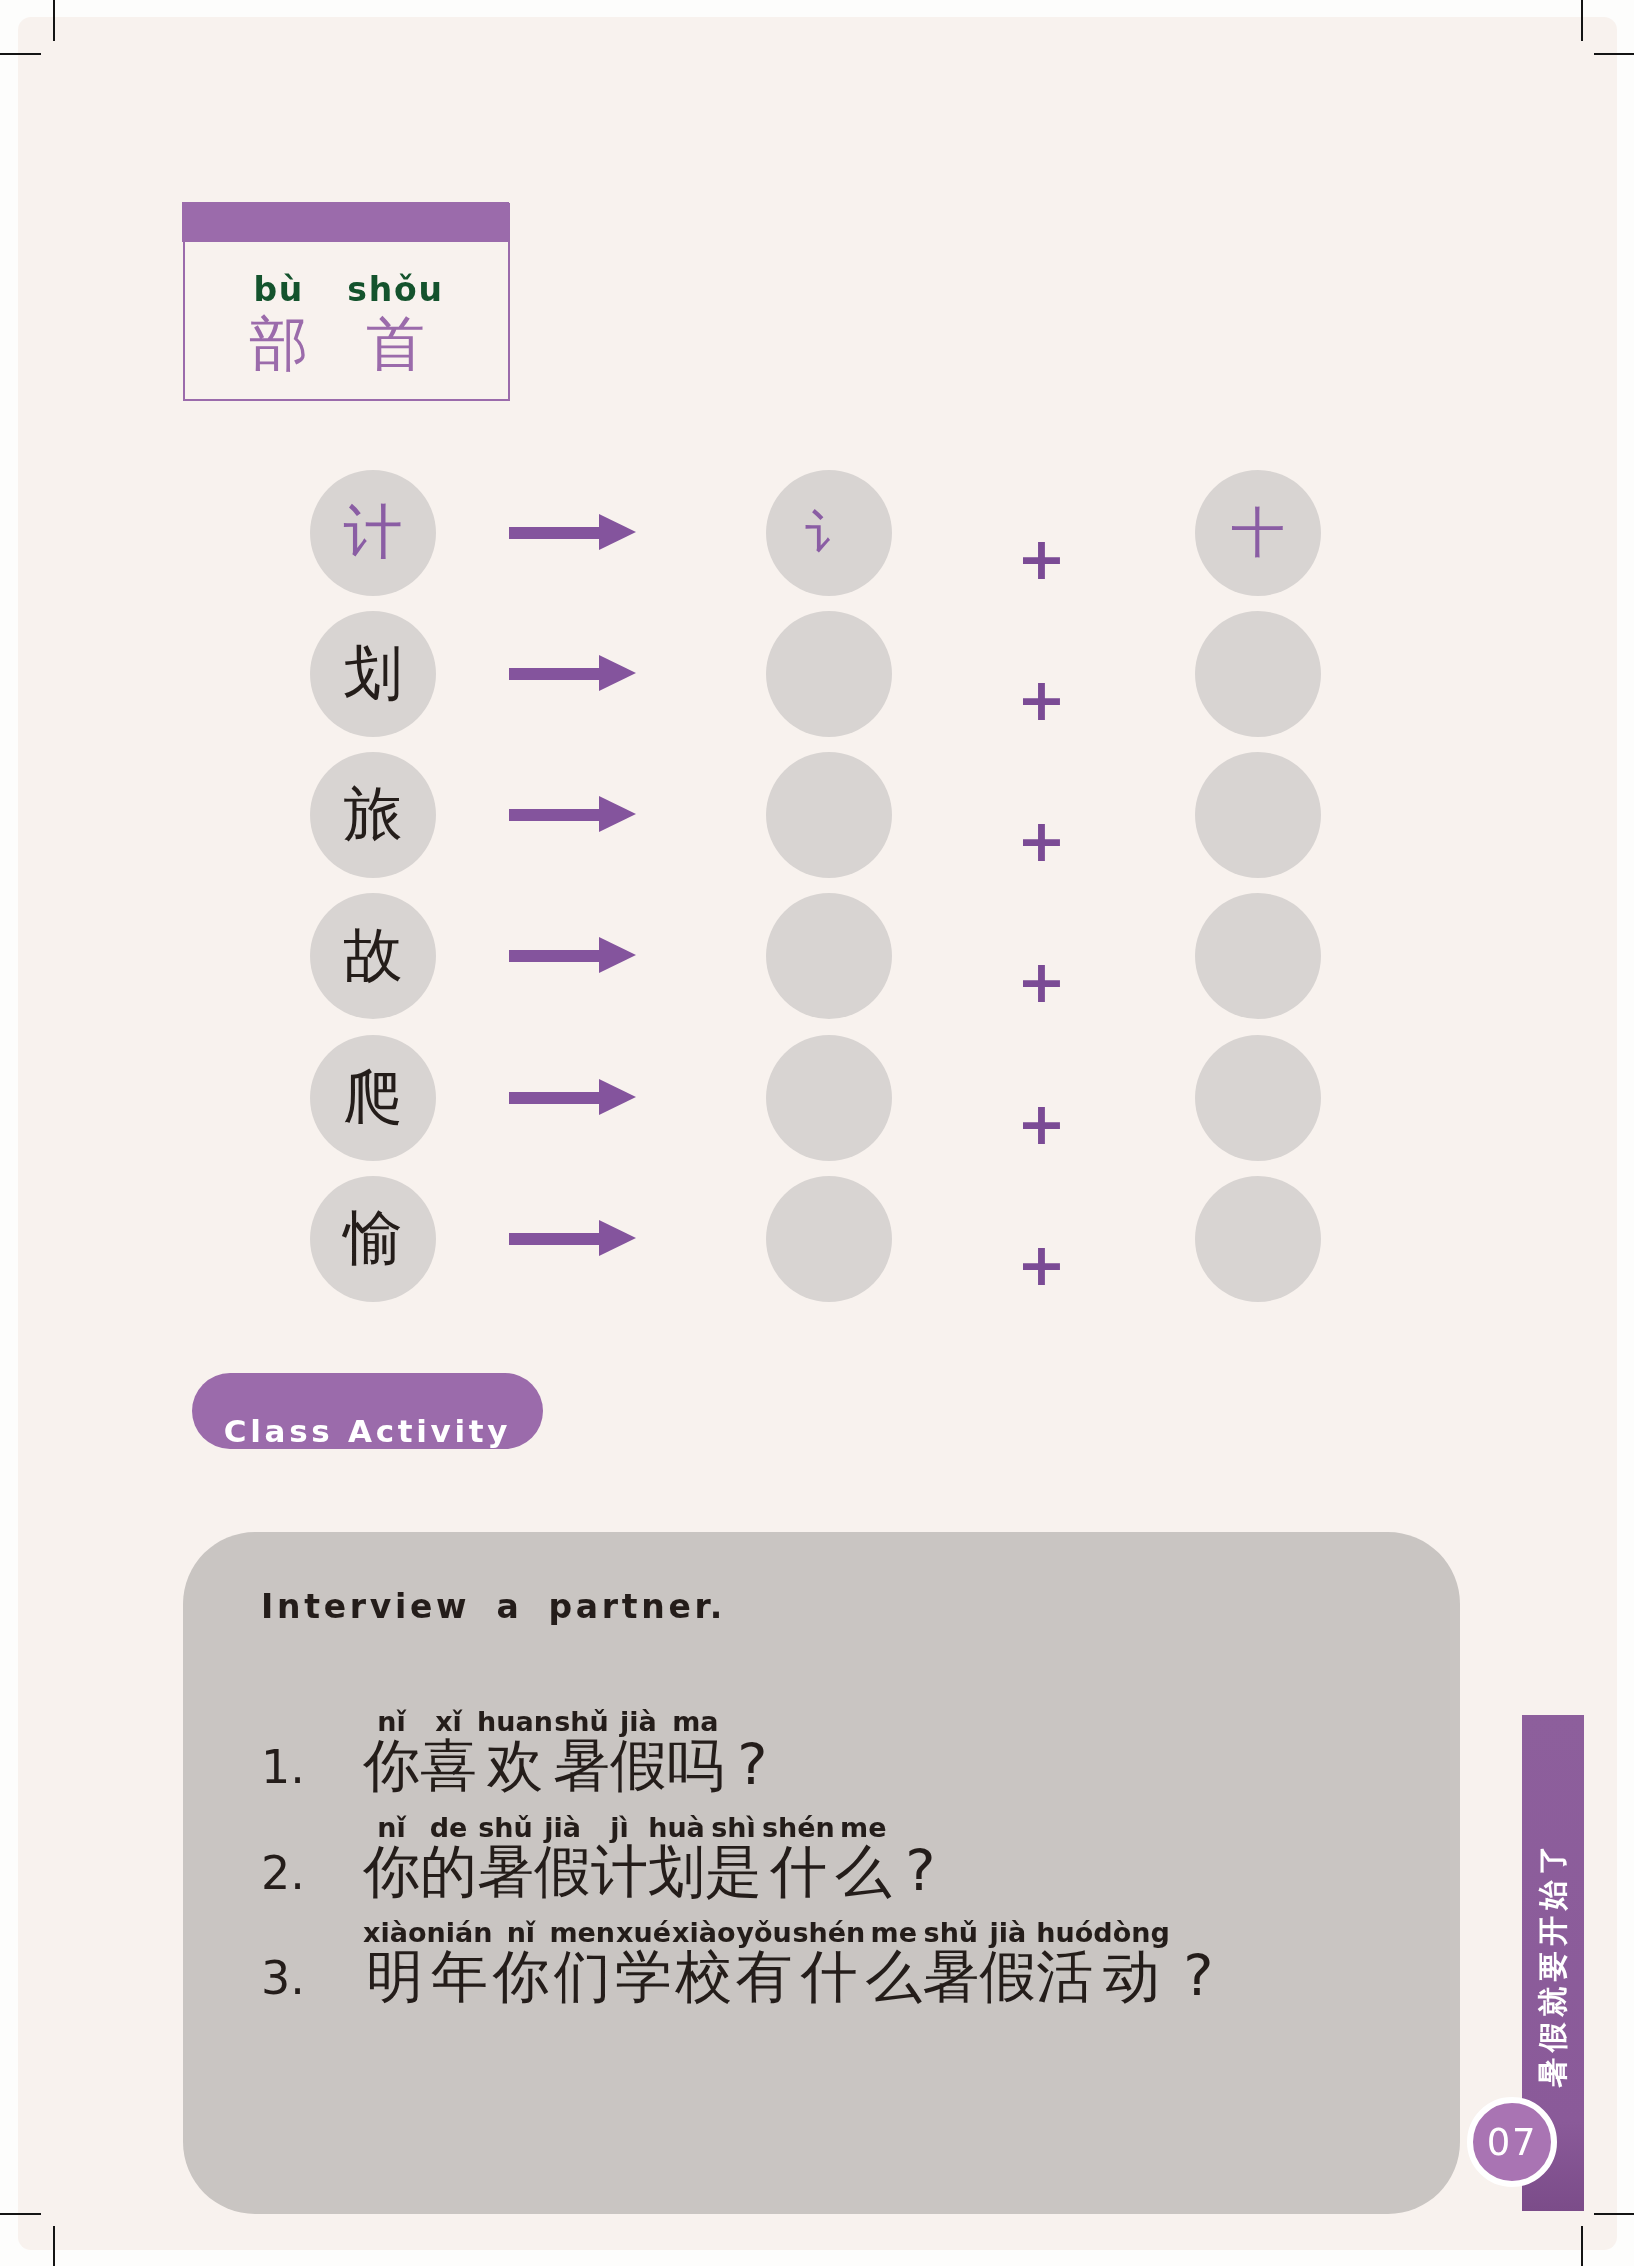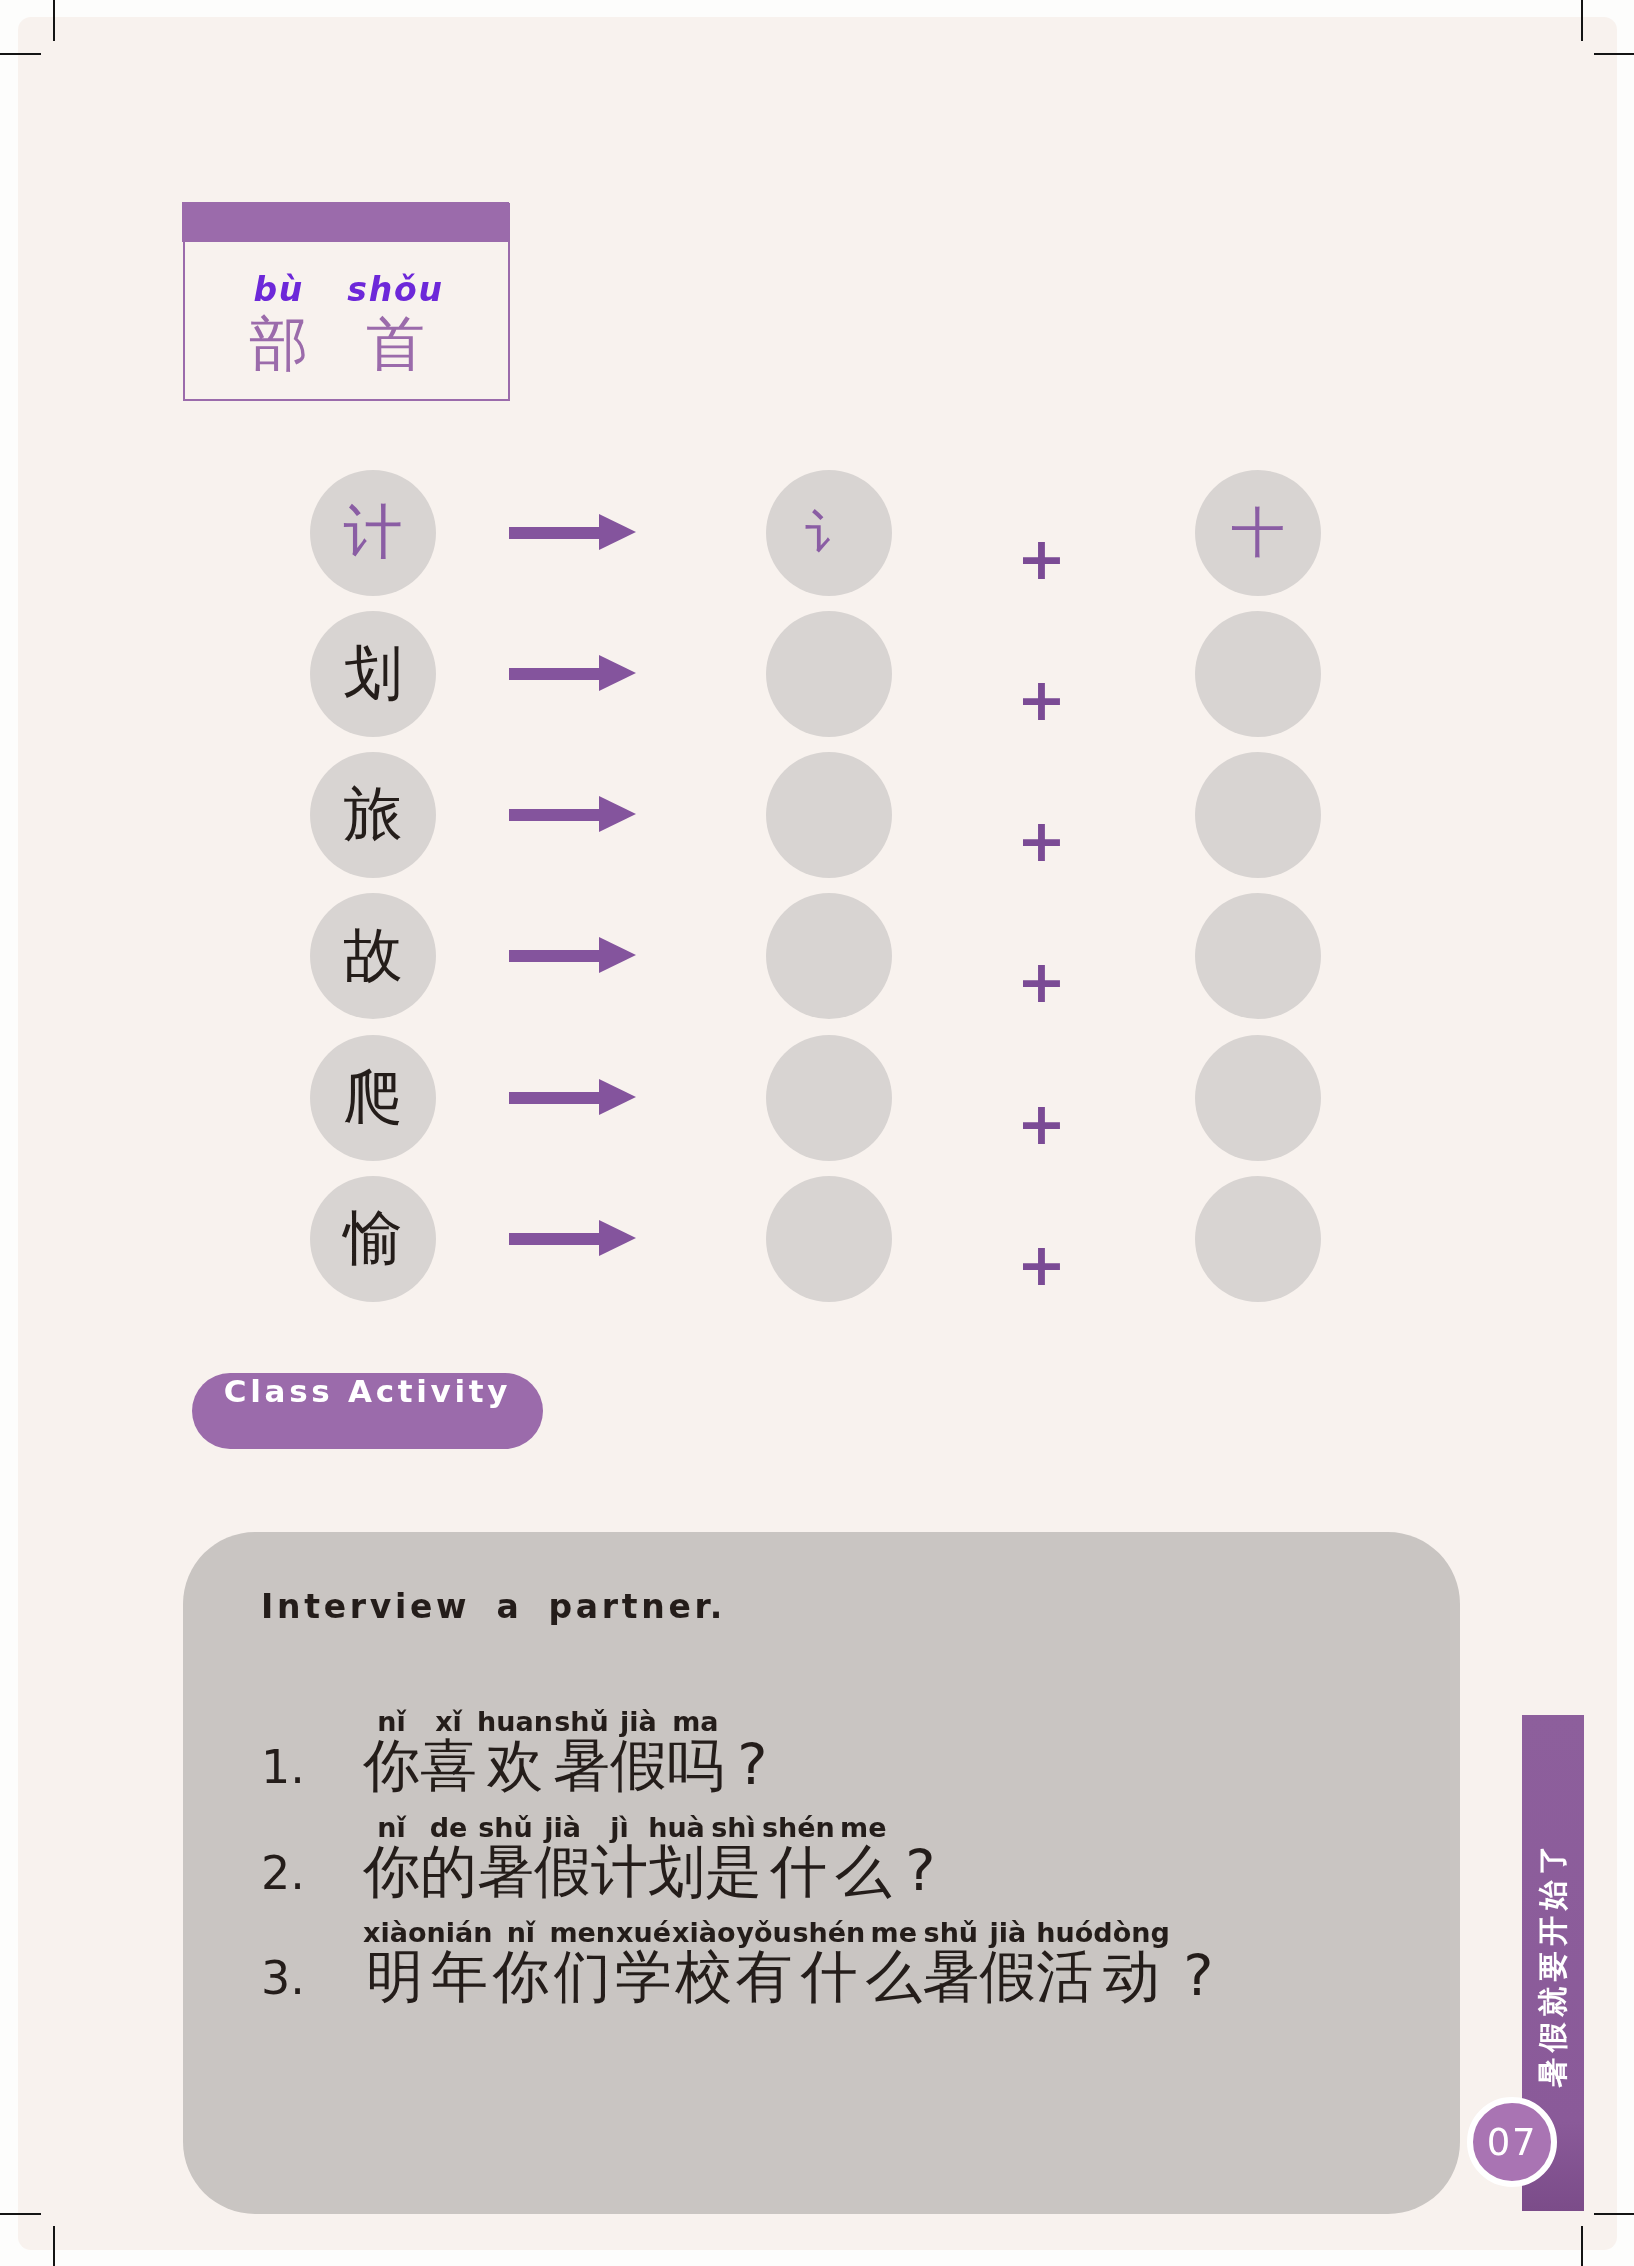--- a/index.html
+++ b/index.html
@@ -16,41 +16,41 @@
   .crop.v { width:1.8px; height:41px; }
   .crop.h { width:41px; height:1.8px; }
 
   
   .header-box { position:absolute; left:183px; top:203px; width:327px; height:198px;
                 border:2.8px solid #9b6bab; background:#f8f2ee; }
   .header-bar { position:absolute; left:-2.8px; top:-2.8px; width:327px; height:40px; background:#9b6bab; }
   .header-inner { position:absolute; left:0; top:40px; width:100%; height:156px;
                   display:flex; justify-content:center; align-items:center; gap:39px; }
   .hchar { display:flex; flex-direction:column; align-items:center; }
-  .hchar .py { font-size:33px; font-weight:bold; color:#6d28d9; letter-spacing:1.8px; line-height:41px;font-style:italic; }
+  .hchar .py { font-size:33px; font-weight:bold; color:#14532d; letter-spacing:1.8px; line-height:41px; }
   .hchar .hz { font-size:59px; color:#9b6bab; line-height:68px; }
 
   
   .rrow { position:absolute; left:0; width:1635px; height:126px; }
   .circle { position:absolute; width:126px; height:126px; border-radius:50%;
             background:#d8d4d2; display:flex; align-items:center; justify-content:center; }
   .c1 { left:310px; } .c2 { left:766px; } .c3 { left:1195px; }
   .circle .glyph { font-size:59px; color:#241d1a; }
   .circle .glyph.purple { color:#8a5da4; }
   .circle .glyph.small { font-size:50px; }
   .arrow { position:absolute; left:509px; top:44px; width:127px; height:37px; }
   .arrow .shaft { position:absolute; left:0; top:13px; width:94px; height:12px; background:#84549d; }
   .arrow .head { position:absolute; right:0; top:0; width:0; height:0;
                  border-left:37px solid #84549d; border-top:18.5px solid transparent; border-bottom:18.5px solid transparent; }
   .plus { position:absolute; left:1012px; width:59px; text-align:center;
           font-size:59px; font-weight:bold; color:#7b4b95; line-height:59px; top:59px; }
 
   
   .pill { position:absolute; left:192px; top:1373px; width:351px; height:76px;
-          background:#9b6bab; border-radius:38px; display:flex; align-items:flex-start; justify-content:center; }
+          background:#9b6bab; border-radius:38px; display:flex; align-items:flex-end; justify-content:center; }
   .pill span { color:#fff; font-size:31px; font-weight:bold; letter-spacing:3.7px; }
 
   
   .gray-box { position:absolute; left:183px; top:1532px; width:1277px; height:682px;
               background:#c9c5c2; border-radius:72px; padding:55px 0 0 78px; }
   .g-title { font-size:33px; font-weight:bold; color:#241d1a; letter-spacing:3.7px; word-spacing:11px; line-height:39px; }
   .question { display:flex; align-items:flex-end; margin-top:17.5px; height:88px; }
   .question.first { margin-top:79px; }
   .q-number { width:102px; font-size:46px; color:#241d1a; line-height:52px; flex:0 0 auto; }
   .q-chars { display:flex; align-items:flex-end; }

